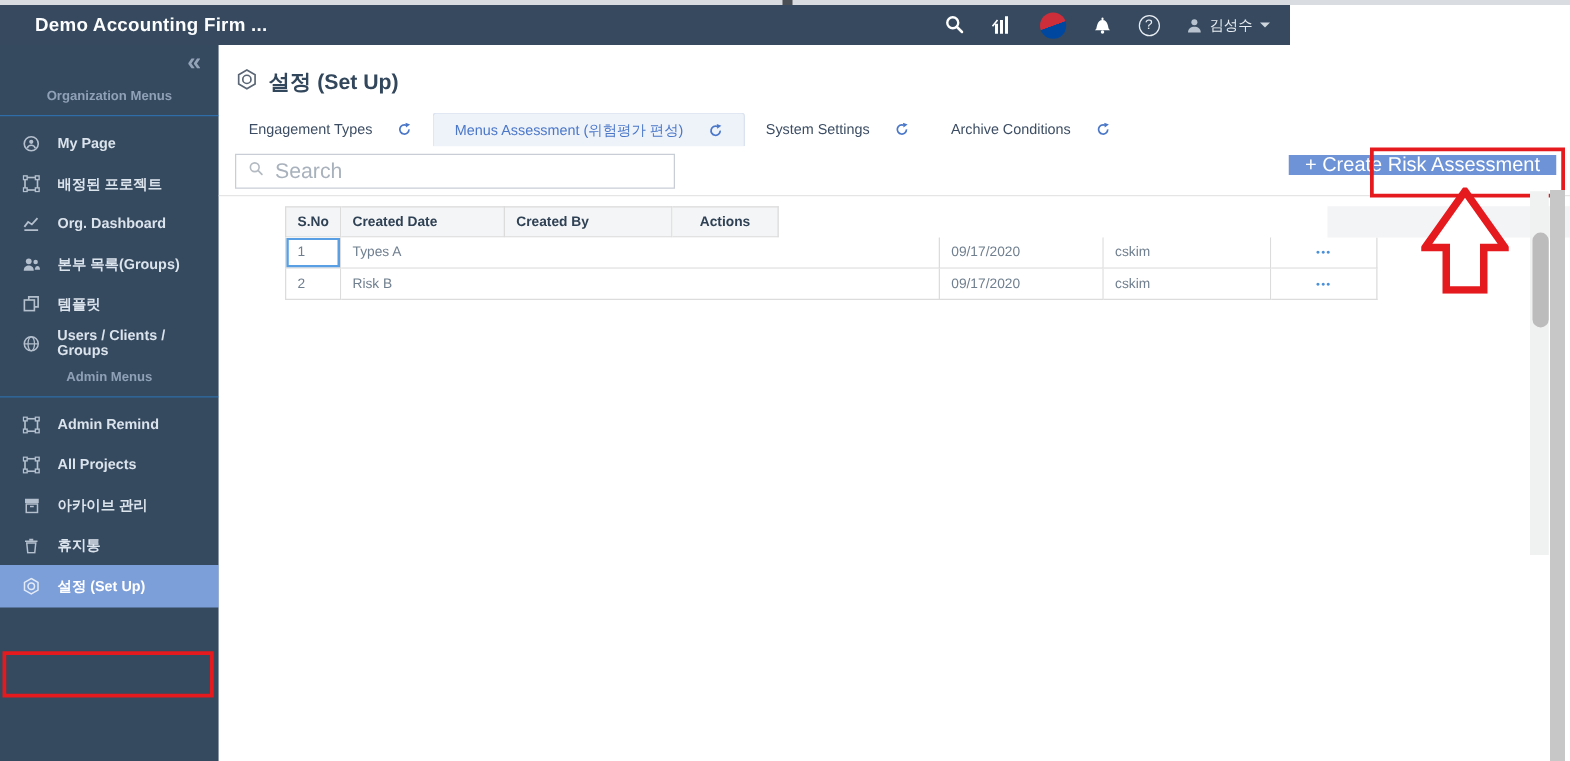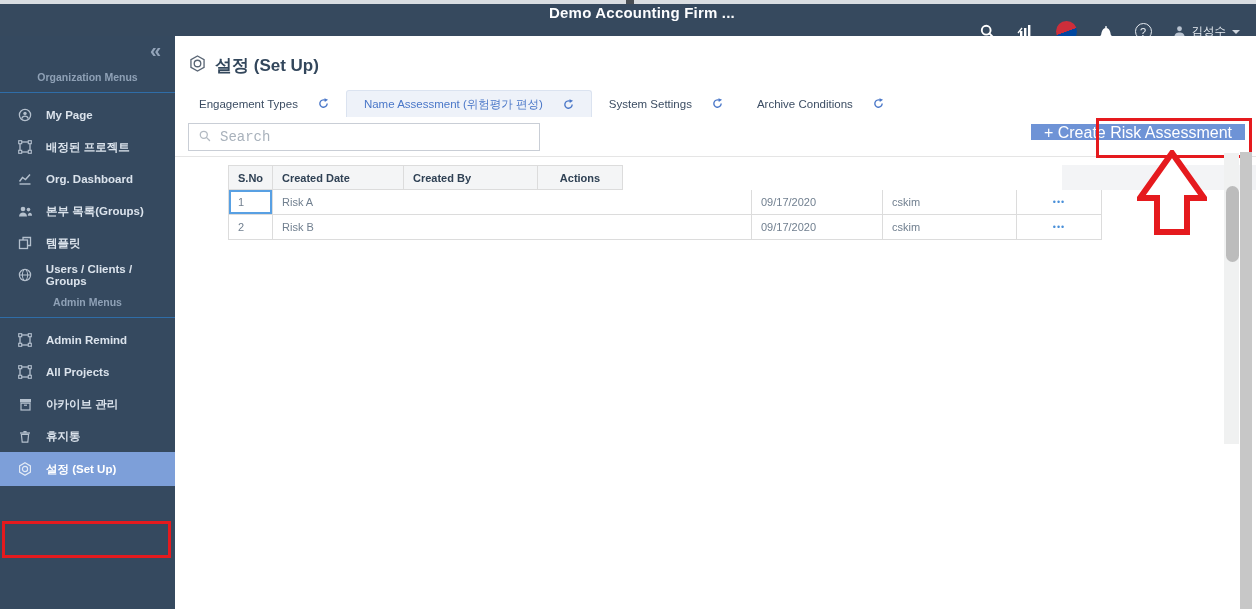--- a/index.html
+++ b/index.html
@@ -4,22 +4,22 @@
 <style>
   * { box-sizing: border-box; margin: 0; padding: 0; }
   body { background:#fff; font-family:"Liberation Sans", sans-serif; }
   .screen { position:relative; width:1256px; height:609px; background:#fff; overflow:hidden; }
 
   
   .top-strip { position:absolute; left:0; top:0; width:1256px; height:4px; background:#d9dde1; }
   .strip-marker { position:absolute; left:626px; top:0; width:8px; height:4px; background:#4a4f55; }
 
   
-  .topbar { position:absolute; left:0; top:4px; width:1256px; height:32px; background:#36495e;
-            display:flex; align-items:center; color:#fff;flex-direction:column; }
+  .topbar { position:absolute; left:0; top:4px; width:1032px; height:32px; background:#36495e;
+            display:flex; align-items:center; color:#fff; }
   .tb-title { margin-left:28px; font-size:15px; font-weight:bold; letter-spacing:.2px; color:#fcfdff; }
   .tb-right { margin-left:auto; display:flex; align-items:center; gap:21px; margin-right:16px; }
   .tb-icon { display:flex; align-items:center; justify-content:center; cursor:pointer; }
   .flag { width:21px; height:21px; border-radius:50%;
           background:linear-gradient(160deg,#cd2e3a 49.5%,#0047a0 50.5%); }
   .help-circle { width:17px; height:17px; border:1.5px solid #e8edf3; border-radius:50%;
                  font-size:11px; color:#e8edf3; display:flex; align-items:center; justify-content:center; }
   .user-menu { display:flex; align-items:center; gap:6px; font-size:11.5px; color:#e8edf3; cursor:pointer; }
   .caret-down { width:0; height:0; border-left:4px solid transparent; border-right:4px solid transparent;
                 border-top:4px solid #cfd6de; }
@@ -46,22 +46,22 @@
   .tabs { display:flex; align-items:flex-end; margin:13px 0 0 7px; height:27px; }
   .tab { display:flex; align-items:center; gap:20px; padding:0 17px; height:27px;
          font-size:11.5px; color:#3c4d63; cursor:pointer; }
   .tab .refresh { color:#4a77c8; display:flex; }
   .tab.active { background:#eef2f9; color:#4a77c8; border:1px solid #dbe3f0; border-bottom:none;
                 border-radius:3px 3px 0 0; }
 
   .toolbar { position:relative; height:40px; border-bottom:1px solid #e5e5e5; display:flex; align-items:center; }
   .search-box { margin-left:13px; width:352px; height:28px; border:1px solid #c9ced6; background:#fff;
                 display:flex; align-items:center; gap:9px; padding-left:10px; }
-  .search-box input { border:none; outline:none; font-size:14px; color:#555; width:290px;
-                      font-family:Liberation Mono, monospace; }
+  .search-box input { border:none; outline:none; font-size:17px; color:#555; width:290px;
+                      font-family:Liberation Sans, sans-serif; }
   .search-box input::placeholder { color:#a9b2bc; }
   .create-btn { position:absolute; right:11px; top:7px; height:16px; background:#6e93d6; color:#fff;
                 border:none; font-size:16px; padding:0 13px; cursor:pointer;
                 font-family:"Liberation Sans", sans-serif; }
   .anno-rect-btn { position:absolute; right:4px; top:1px; width:156px; height:40px;
                    border:3px solid #e51a1e; pointer-events:none; }
 
   
   .tbl { position:relative; display:inline-block; margin:8px 0 0 13px; font-size:11px; }
   .tr { display:flex;padding-left:40px; }
@@ -284,21 +284,21 @@
       <div class="tab">
         <span>Engagement Types</span>
         <span class="refresh">
             <svg width="11" height="11" viewBox="0 0 12 12">
               <path d="M10 6 A4 4 0 1 1 7.6 2.4" fill="none" stroke="currentColor" stroke-width="1.5"></path>
               <polygon points="7,0.2 11,1.8 7.4,4.4" fill="currentColor"></polygon>
             </svg>
           </span>
       </div>
       <div class="tab active">
-        <span>Name Assessment (위험평가 편성)</span>
+        <span>Menus Assessment (위험평가 편성)</span>
         <span class="refresh">
             <svg width="11" height="11" viewBox="0 0 12 12">
               <path d="M10 6 A4 4 0 1 1 7.6 2.4" fill="none" stroke="currentColor" stroke-width="1.5"></path>
               <polygon points="7,0.2 11,1.8 7.4,4.4" fill="currentColor"></polygon>
             </svg>
           </span>
       </div>
       <div class="tab">
         <span>System Settings</span>
         <span class="refresh">
@@ -339,21 +339,21 @@
     <div class="tbl">
       <div class="hdr-ext"></div>
       <div class="tr tr-head">
         <div class="th c-sno">S.No</div>
         <div class="th c-date">Created Date</div>
         <div class="th c-by">Created By</div>
         <div class="th c-act">Actions</div>
       </div>
       <div class="tr">
         <div class="td c-sno cell-focus">1</div>
-        <div class="td c-name">Risk A</div>
+        <div class="td c-name">Types A</div>
         <div class="td c-date">09/17/2020</div>
         <div class="td c-by">cskim</div>
         <div class="td c-act">
             <span class="dots">•••</span>
           </div>
       </div>
       <div class="tr">
         <div class="td c-sno">2</div>
         <div class="td c-name">Risk B</div>
         <div class="td c-date">09/17/2020</div>

